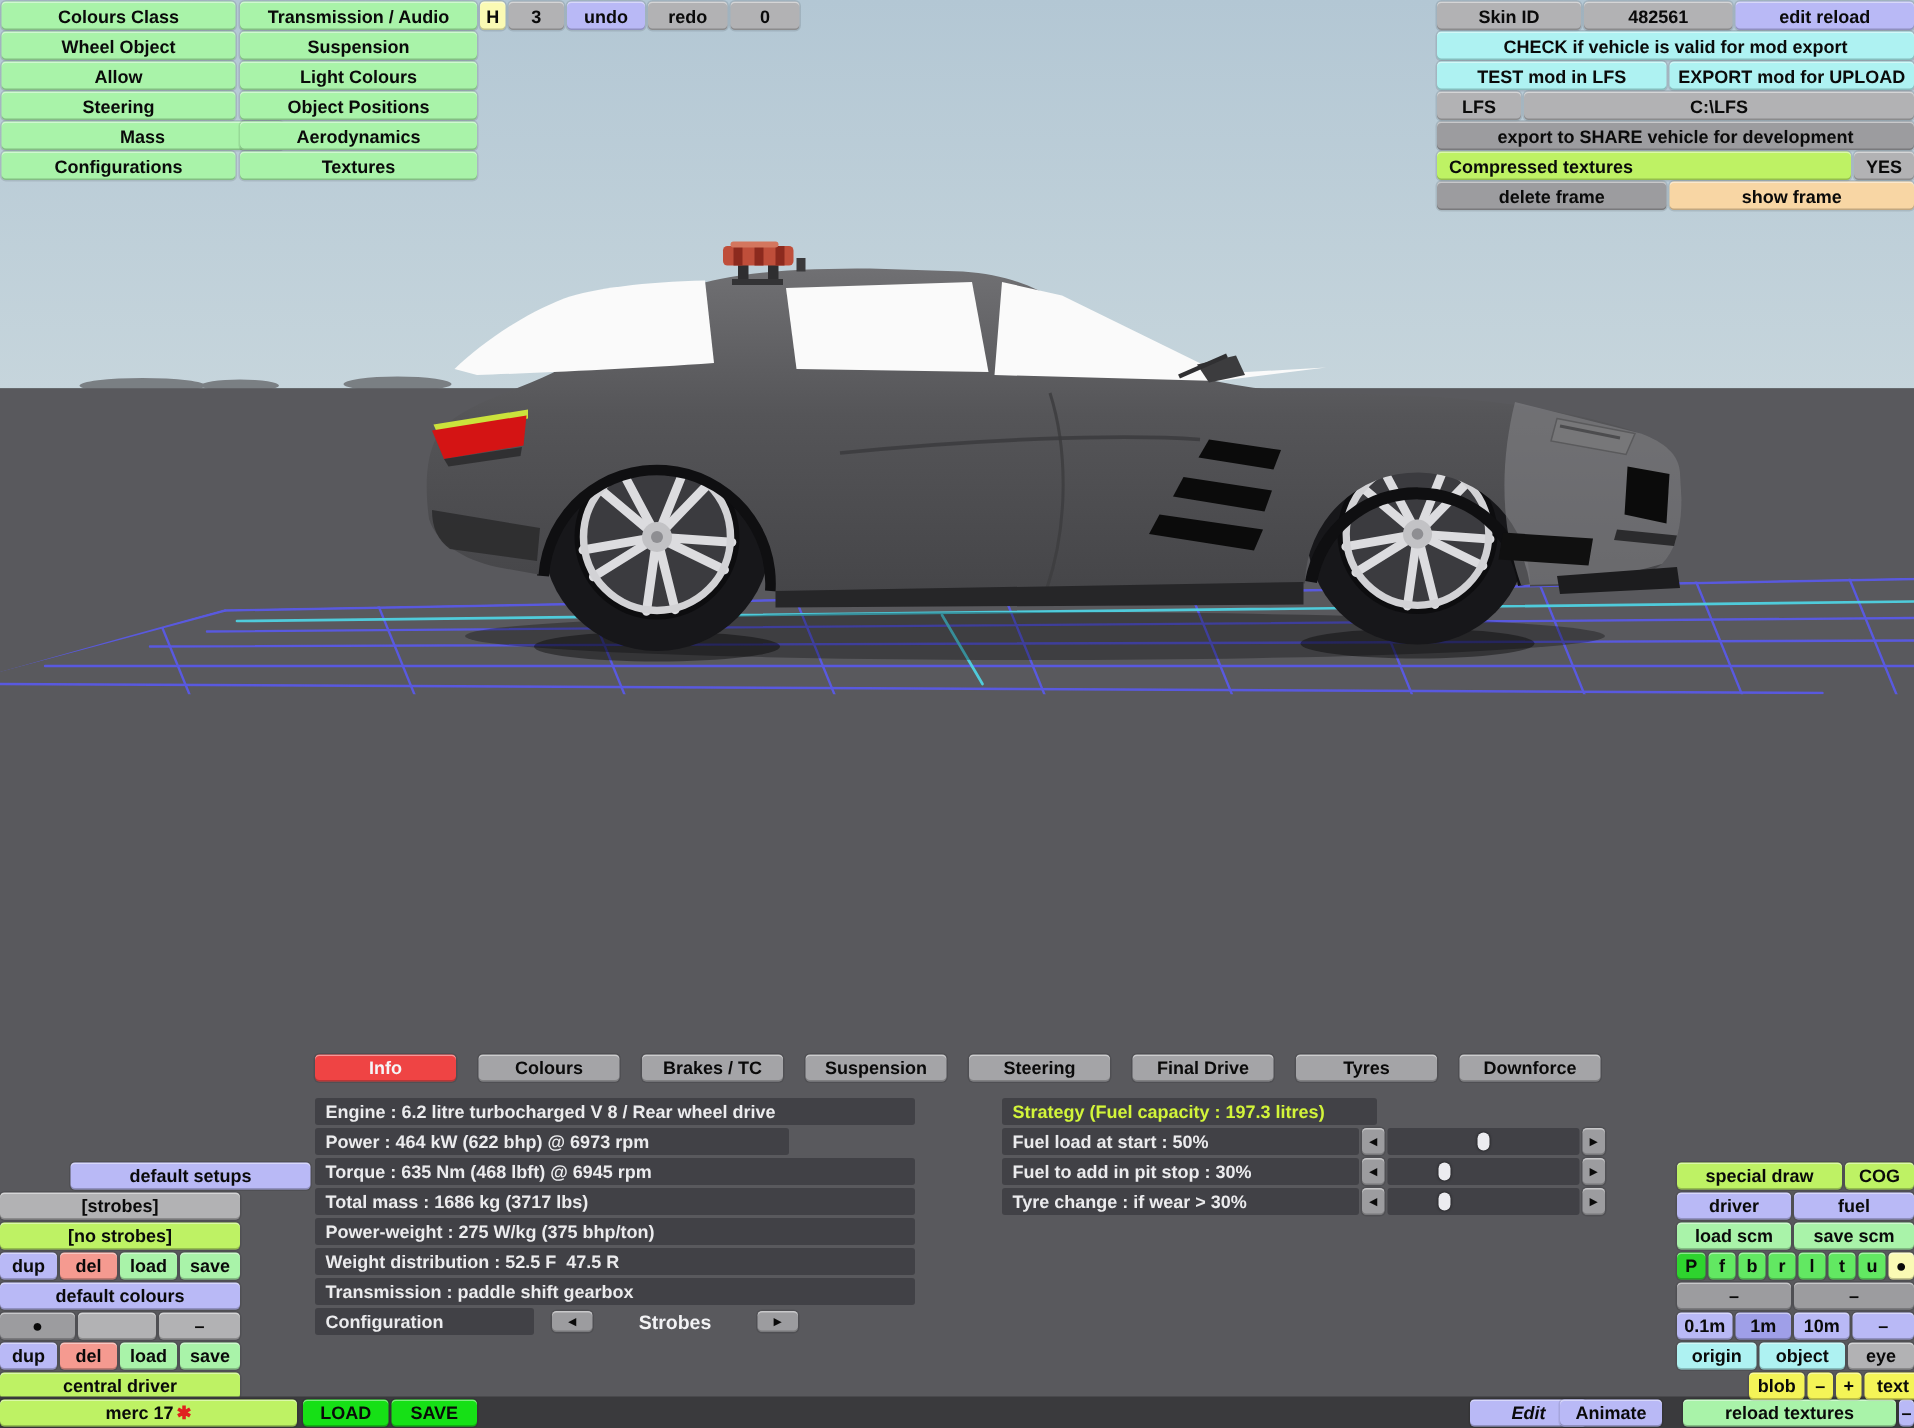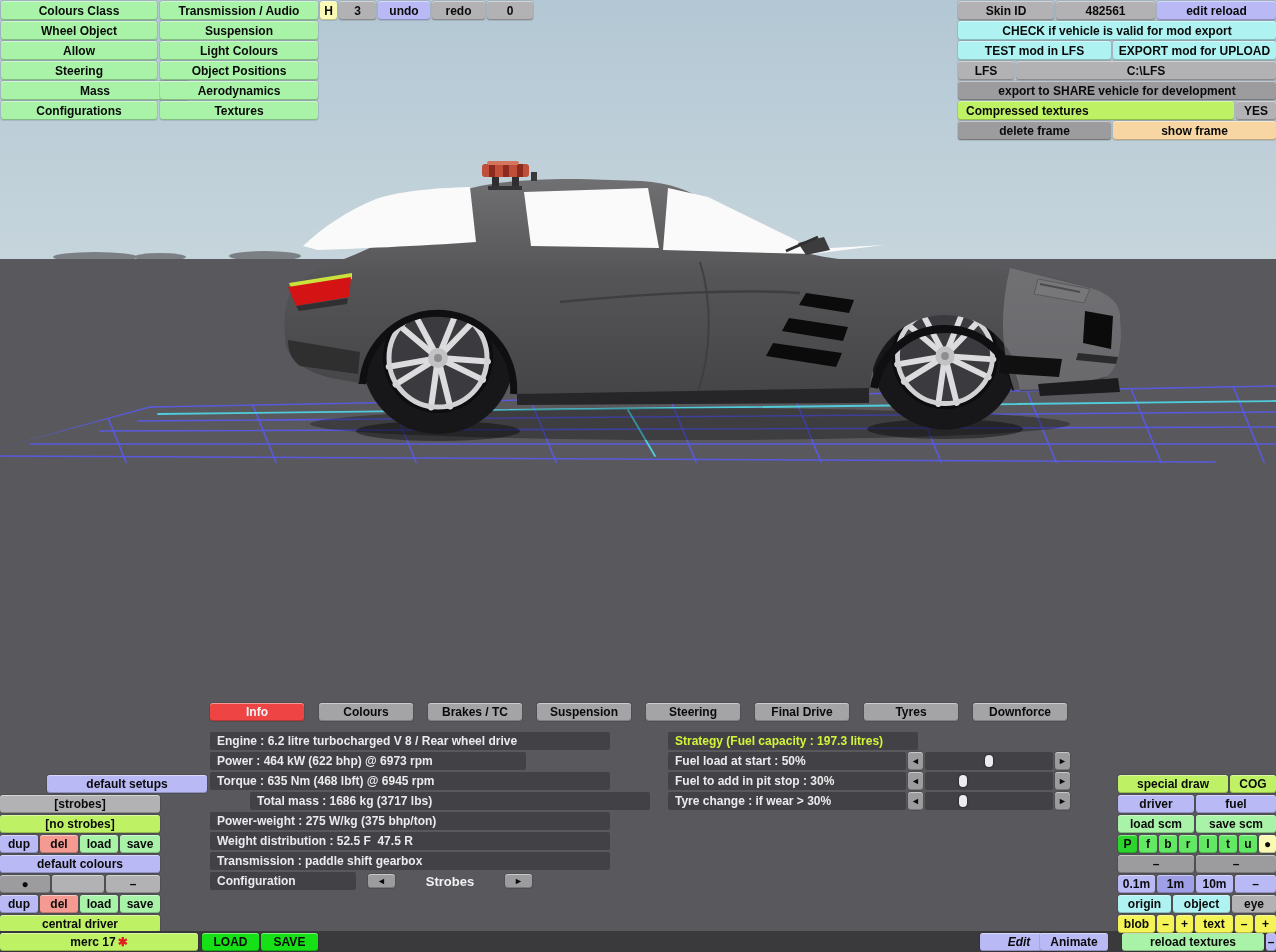--- a/index.html
+++ b/index.html
@@ -8,21 +8,21 @@
   #scene{position:absolute;left:0;top:0;width:1276px;height:952px;}
   .btn{position:absolute;height:18px;box-sizing:border-box;display:flex;align-items:center;
        justify-content:center;font:700 12px/1 "Liberation Sans",sans-serif;color:#0a0a0a;
        border-radius:3px;
        box-shadow:inset 0 1px 0 rgba(255,255,255,.45),inset 0 -1px 0 rgba(0,0,0,.22),0 0 0 1px rgba(0,0,0,.10);}
   .h19{height:19px;}
   .left{justify-content:flex-start;padding-left:8px;}
   .green{background:#a9f3a9;} .purple{background:#b9b9f6;} .purple-a{background:#9f9fe8;}
   .cyan{background:#aef2f2;} .gray{background:#b2b2b4;} .gray-d{background:#9c9c9f;}
   .lgray{background:#bef264;} .peach{background:#f8d6a4;} .salmon{background:#f59a90;}
-  .yellow{background:#f4f457;} .pale-yellow{background:#fafab4;}
+  .yellow{background:#f4f457;margin-left:48px;} .pale-yellow{background:#fafab4;}
   .bgreen{background:#16e016;} .flag-p{background:#2ed42e;} .flag{background:#62e862;}
   .dark{position:absolute;height:18px;box-sizing:border-box;display:flex;align-items:center;
         justify-content:flex-start;padding:0 7px;color:#ebebed;background:#414146;border-radius:2px;
         font:700 12px/1 "Liberation Sans",sans-serif;white-space:pre;}
   .tab{background:#a4a4a7;}
   .tab-active{background:#ef4444;color:#f5f5f7;}
   .wlabel{position:absolute;height:18px;display:flex;align-items:center;justify-content:center;
           color:#f2f2f4;font:700 13px/1 "Liberation Sans",sans-serif;}
   .strategy-title{color:#d2f43a;}
   .track{position:absolute;height:18px;background:#414146;border-radius:2px;}
@@ -223,21 +223,21 @@
   <div class="btn tab" style="left:428px;top:703px;width:94px;">Brakes / TC</div>
   <div class="btn tab" style="left:537px;top:703px;width:94px;">Suspension</div>
   <div class="btn tab" style="left:646px;top:703px;width:94px;">Steering</div>
   <div class="btn tab" style="left:755px;top:703px;width:94px;">Final Drive</div>
   <div class="btn tab" style="left:864px;top:703px;width:94px;">Tyres</div>
   <div class="btn tab" style="left:973px;top:703px;width:94px;">Downforce</div>
 
   <div class="dark" style="left:210px;top:732px;width:400px;">Engine : 6.2 litre turbocharged V 8 / Rear wheel drive</div>
   <div class="dark" style="left:210px;top:752px;width:316px;">Power : 464 kW (622 bhp) @ 6973 rpm</div>
   <div class="dark" style="left:210px;top:772px;width:400px;">Torque : 635 Nm (468 lbft) @ 6945 rpm</div>
-  <div class="dark" style="left:210px;top:792px;width:400px;margin-left:40px;">Total mass : 1686 kg (3717 lbs)</div>
+  <div class="dark" style="left:210px;top:792px;width:400px;">Total mass : 1686 kg (3717 lbs)</div>
   <div class="dark" style="left:210px;top:812px;width:400px;">Power-weight : 275 W/kg (375 bhp/ton)</div>
   <div class="dark" style="left:210px;top:832px;width:400px;">Weight distribution : 52.5 F  47.5 R</div>
   <div class="dark" style="left:210px;top:852px;width:400px;">Transmission : paddle shift gearbox</div>
 
   <div class="dark" style="left:210px;top:872px;width:146px;">Configuration</div>
   <div class="btn gray-d arrow" style="left:368px;top:874px;width:27px;height:14px;">◄</div>
   <div class="wlabel" style="left:400px;top:872px;width:100px;">Strobes</div>
   <div class="btn gray-d arrow" style="left:505px;top:874px;width:27px;height:14px;">►</div>
 
   <div class="dark strategy-title" style="left:668px;top:732px;width:250px;">Strategy (Fuel capacity : 197.3 litres)</div>

